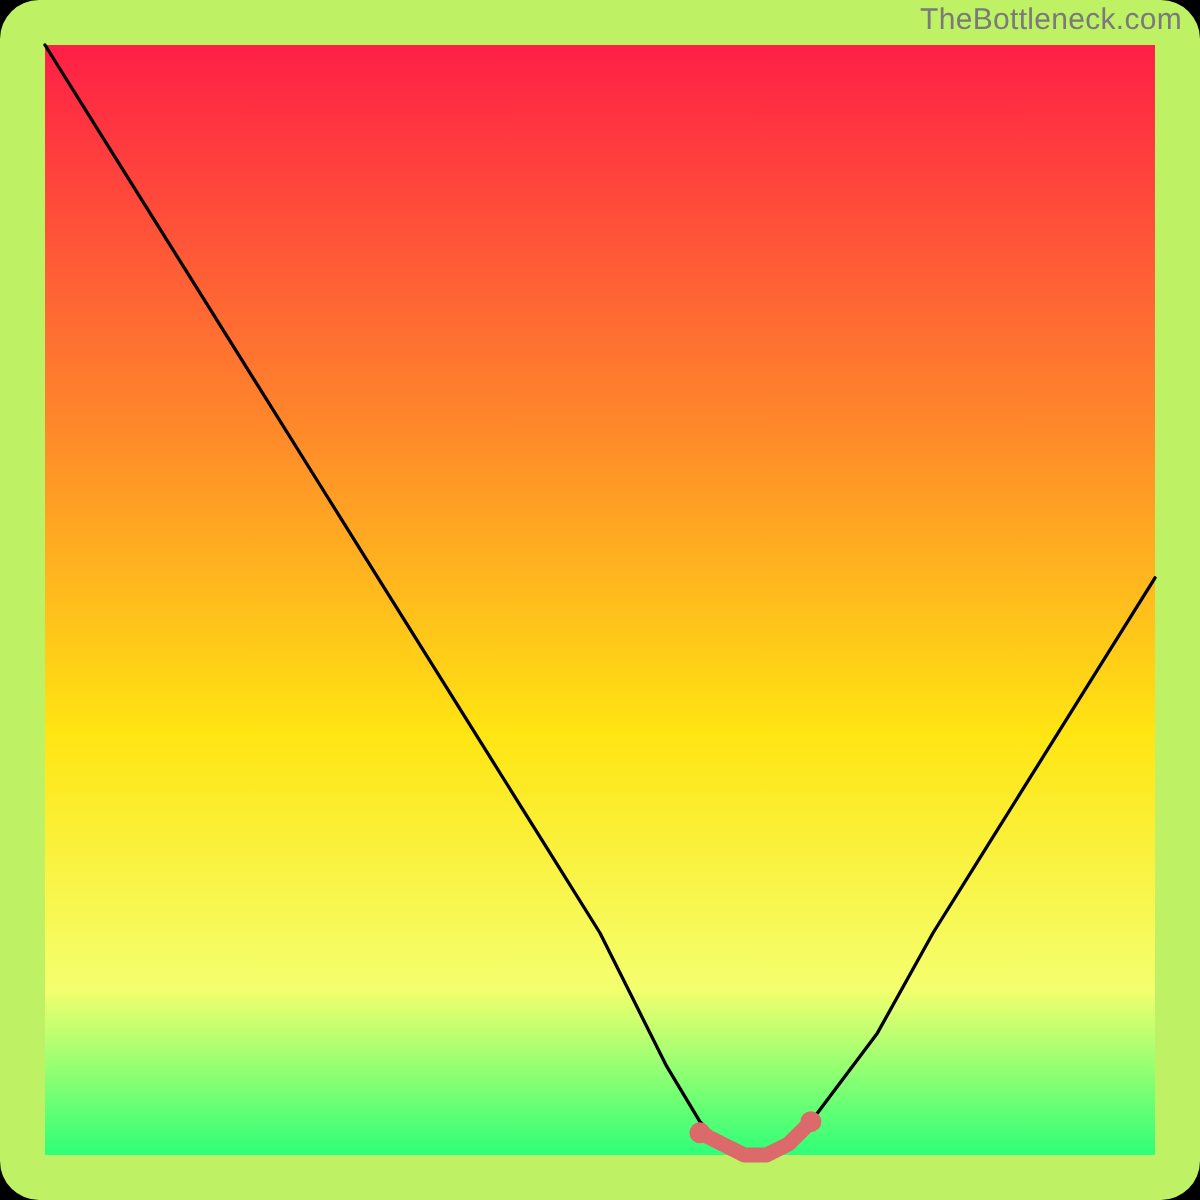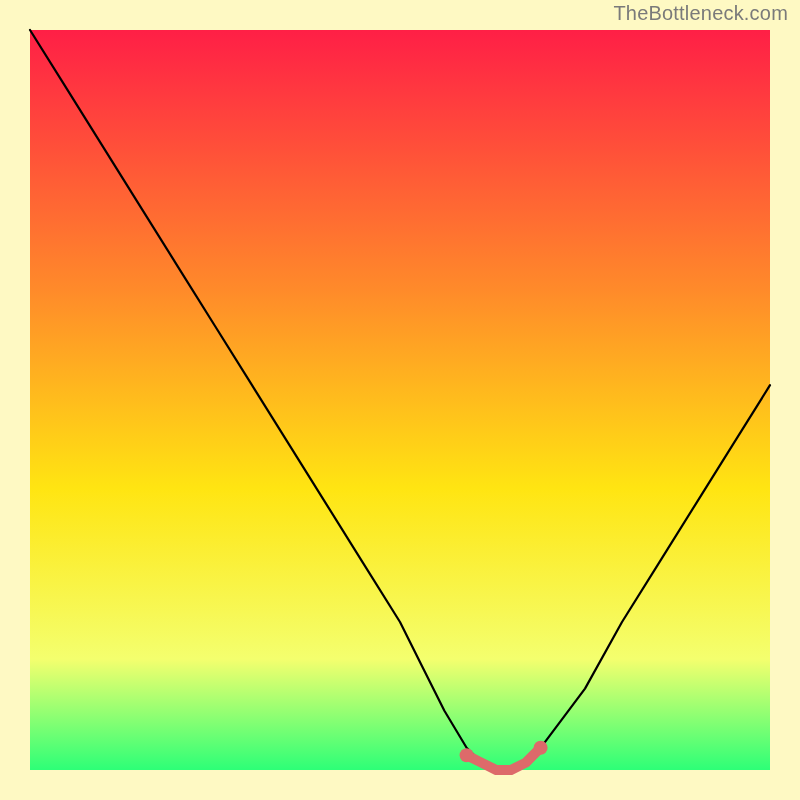--- a/index.html
+++ b/index.html
@@ -7,21 +7,22 @@
     padding: 0;
     width: 800px;
     height: 800px;
     background: #000;
     font-family: Arial, Helvetica, sans-serif;
   }
   .stage {
     position: relative;
     width: 800px;
     height: 800px;
-    background: #fef9c3;
+    background: #bef264;
+    border-radius: 26px;
   }
   .watermark {
     position: absolute;
     top: 2px;
     right: 12px;
     color: #7a7a7a;
     font-size: 20px;
     font-weight: 400;
     letter-spacing: 0.2px;
     z-index: 5;

